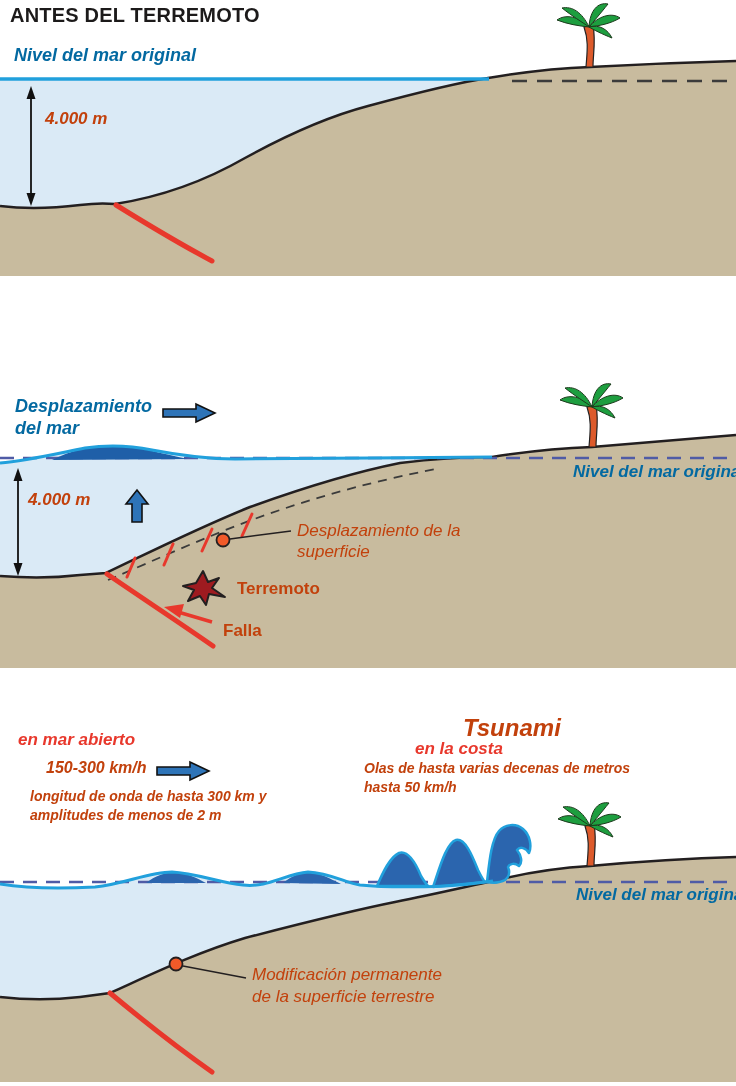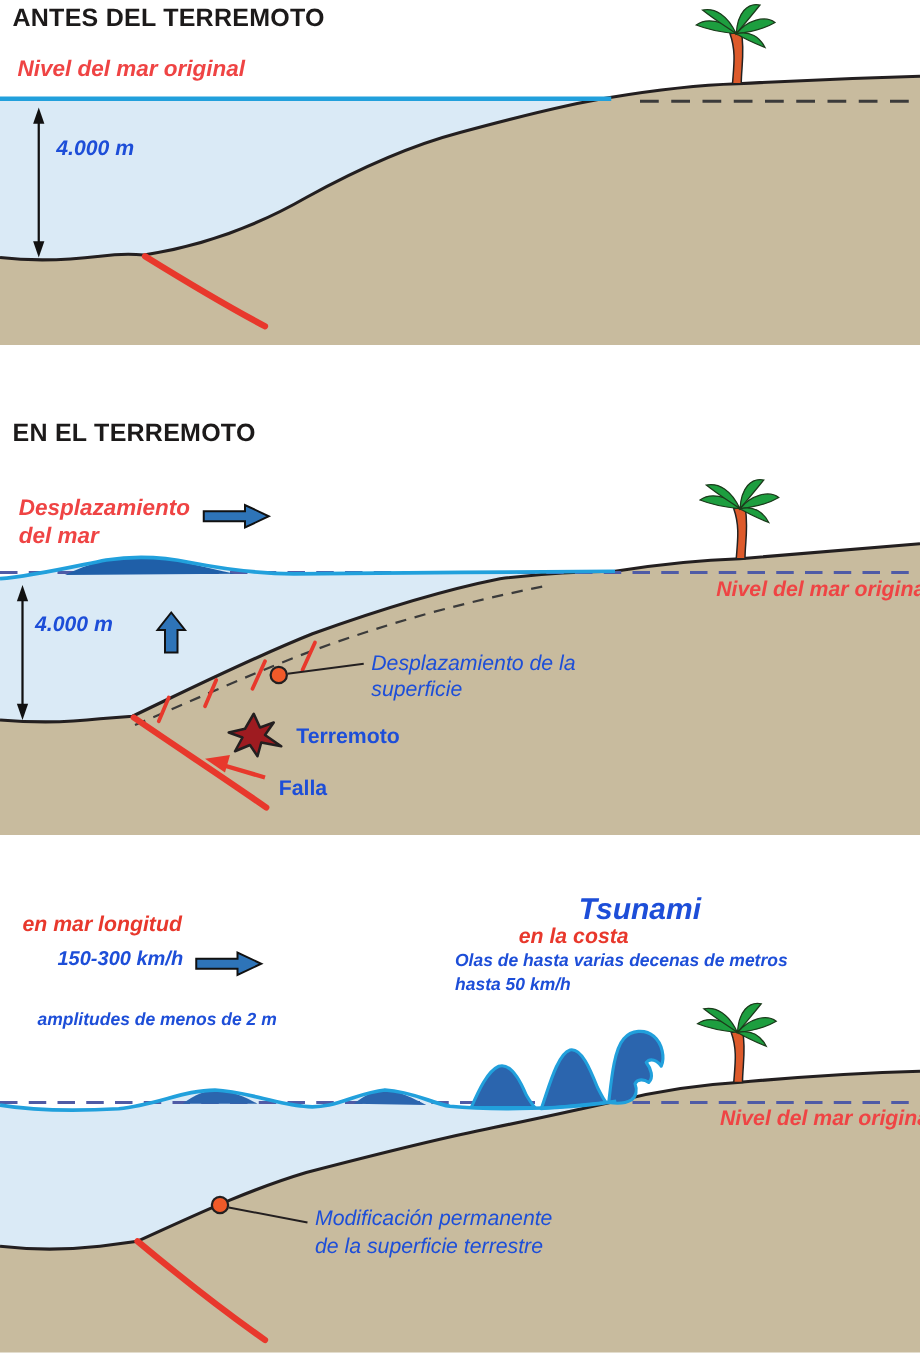--- a/index.html
+++ b/index.html
@@ -1,21 +1,21 @@
 <!DOCTYPE html>
 <html><head>
 <meta charset="utf-8">
 <style>
   html,body{margin:0;padding:0;background:#ffffff;}
   #stage{position:relative;width:736px;height:1086px;background:#ffffff;overflow:hidden;
          font-family:"Liberation Sans", sans-serif;}
   svg{position:absolute;left:0;display:block;}
-  .lbl{position:absolute;white-space:nowrap;color:#1d4ed8;line-height:1.05;}
+  .lbl{position:absolute;white-space:nowrap;color:#c2410c;line-height:1.05;}
   .title{font-size:20px;font-weight:bold;letter-spacing:.2px;color:#1c1a1a;}
-  .blue{color:#ef4444;}
+  .blue{color:#0369a1;}
   .red{color:#e8382c;}
   .it{font-style:italic;}
   .b{font-weight:bold;}
   .s18{font-size:18px;}
   .s17{font-size:17px;}
   .s16{font-size:16px;text-align:center;}
   .s15{font-size:14px;}
   .s19{font-size:24px;}
 </style>
 </head>
@@ -105,21 +105,20 @@
       <path d="M-3,0 C-2,-14 0,-26 -5,-40 L4,-42 C7,-26 4,-13 4,0 Z" fill="#dd5a2b" stroke="#222222" stroke-width="1.2"></path>
       <g fill="#1d9e3f" stroke="#1b3a1b" stroke-width="1">
         <path d="M0,-40 C-10,-51 -24,-53 -32,-47 C-22,-43 -10,-41 0,-40 Z"></path>
         <path d="M0,-40 C-7,-55 -17,-61 -27,-59 C-17,-51 -7,-45 0,-40 Z"></path>
         <path d="M0,-40 C1,-57 9,-65 19,-63 C11,-53 5,-46 0,-40 Z"></path>
         <path d="M0,-40 C9,-51 23,-55 31,-49 C21,-43 9,-41 0,-40 Z"></path>
         <path d="M0,-40 C11,-43 19,-37 23,-29 C13,-33 5,-37 0,-40 Z"></path>
       </g>
     </g>
   </svg>
-  <div class="lbl title" style="left:10px;top:337px">EN EL TERREMOTO</div>
   <div class="lbl blue it b s18" style="left:15px;top:397px">Desplazamiento</div>
   <div class="lbl blue it b s18" style="left:15px;top:419px">del mar</div>
   <div class="lbl it b s17" style="left:28px;top:491px">4.000 m</div>
   <div class="lbl it s17" style="left:297px;top:522px">Desplazamiento de la</div>
   <div class="lbl it s17" style="left:297px;top:543px">superficie</div>
   <div class="lbl b s17" style="left:237px;top:580px">Terremoto</div>
   <div class="lbl b s17" style="left:223px;top:622px">Falla</div>
   <div class="lbl blue it b s17" style="left:573px;top:463px">Nivel del mar original</div>
 
   <svg style="top:700px" width="736" height="386" viewBox="0 0 736 386">
@@ -151,22 +150,23 @@
       <path d="M-3,0 C-2,-14 0,-26 -5,-40 L4,-42 C7,-26 4,-13 4,0 Z" fill="#dd5a2b" stroke="#222222" stroke-width="1.2"></path>
       <g fill="#1d9e3f" stroke="#1b3a1b" stroke-width="1">
         <path d="M0,-40 C-10,-51 -24,-53 -32,-47 C-22,-43 -10,-41 0,-40 Z"></path>
         <path d="M0,-40 C-7,-55 -17,-61 -27,-59 C-17,-51 -7,-45 0,-40 Z"></path>
         <path d="M0,-40 C1,-57 9,-65 19,-63 C11,-53 5,-46 0,-40 Z"></path>
         <path d="M0,-40 C9,-51 23,-55 31,-49 C21,-43 9,-41 0,-40 Z"></path>
         <path d="M0,-40 C11,-43 19,-37 23,-29 C13,-33 5,-37 0,-40 Z"></path>
       </g>
     </g>
   </svg>
-  <div class="lbl red it b s17" style="left:18px;top:731px">en mar longitud</div>
+  <div class="lbl red it b s17" style="left:18px;top:731px">en mar abierto</div>
   <div class="lbl it b s16" style="left:46px;top:760px">150-300 km/h</div>
+  <div class="lbl it b s15" style="left:30px;top:789px">longitud de onda de hasta 300 km y</div>
   <div class="lbl it b s15" style="left:30px;top:808px">amplitudes de menos de 2 m</div>
   <div class="lbl it b s19" style="left:463px;top:715px">Tsunami</div>
   <div class="lbl red it b s17" style="left:415px;top:740px">en la costa</div>
   <div class="lbl it b s15" style="left:364px;top:761px">Olas de hasta varias decenas de metros</div>
   <div class="lbl it b s15" style="left:364px;top:780px">hasta 50 km/h</div>
   <div class="lbl blue it b s17" style="left:576px;top:886px">Nivel del mar original</div>
   <div class="lbl it s17" style="left:252px;top:966px">Modificación permanente</div>
   <div class="lbl it s17" style="left:252px;top:988px">de la superficie terrestre</div>
 
 </div>

